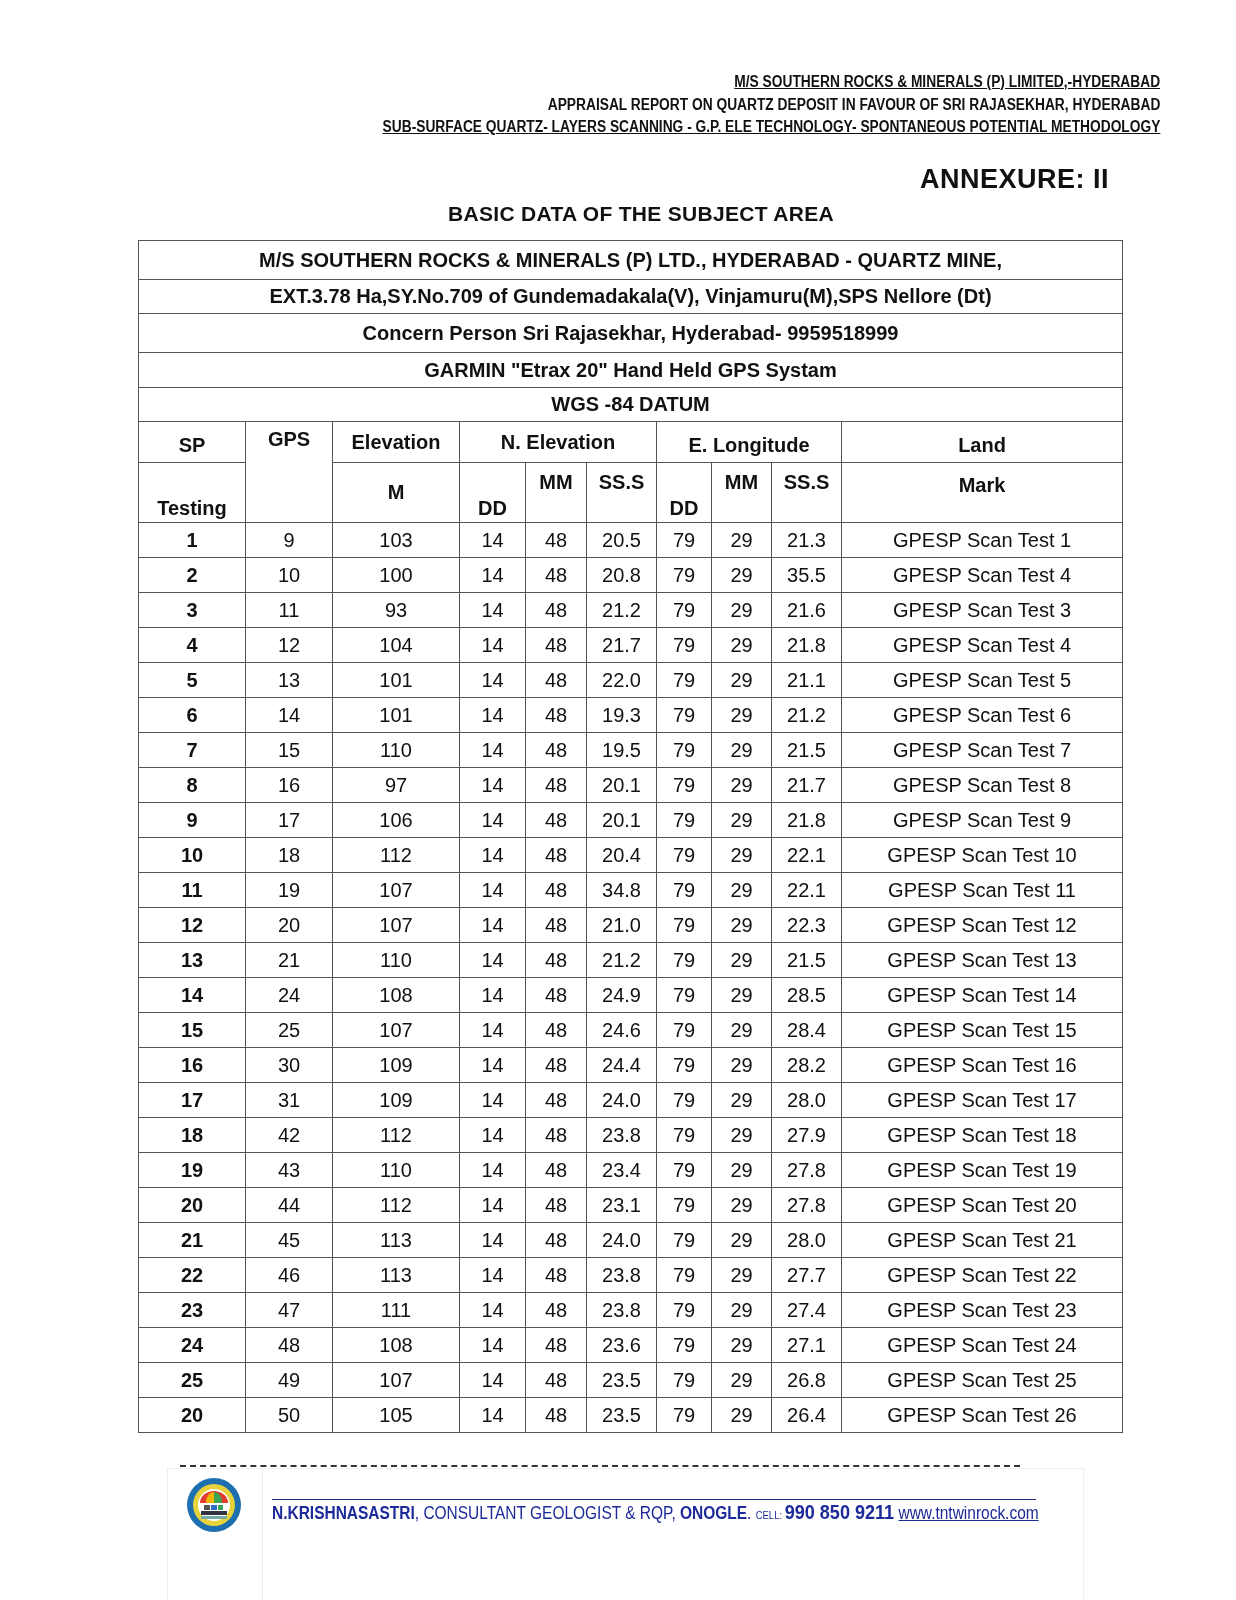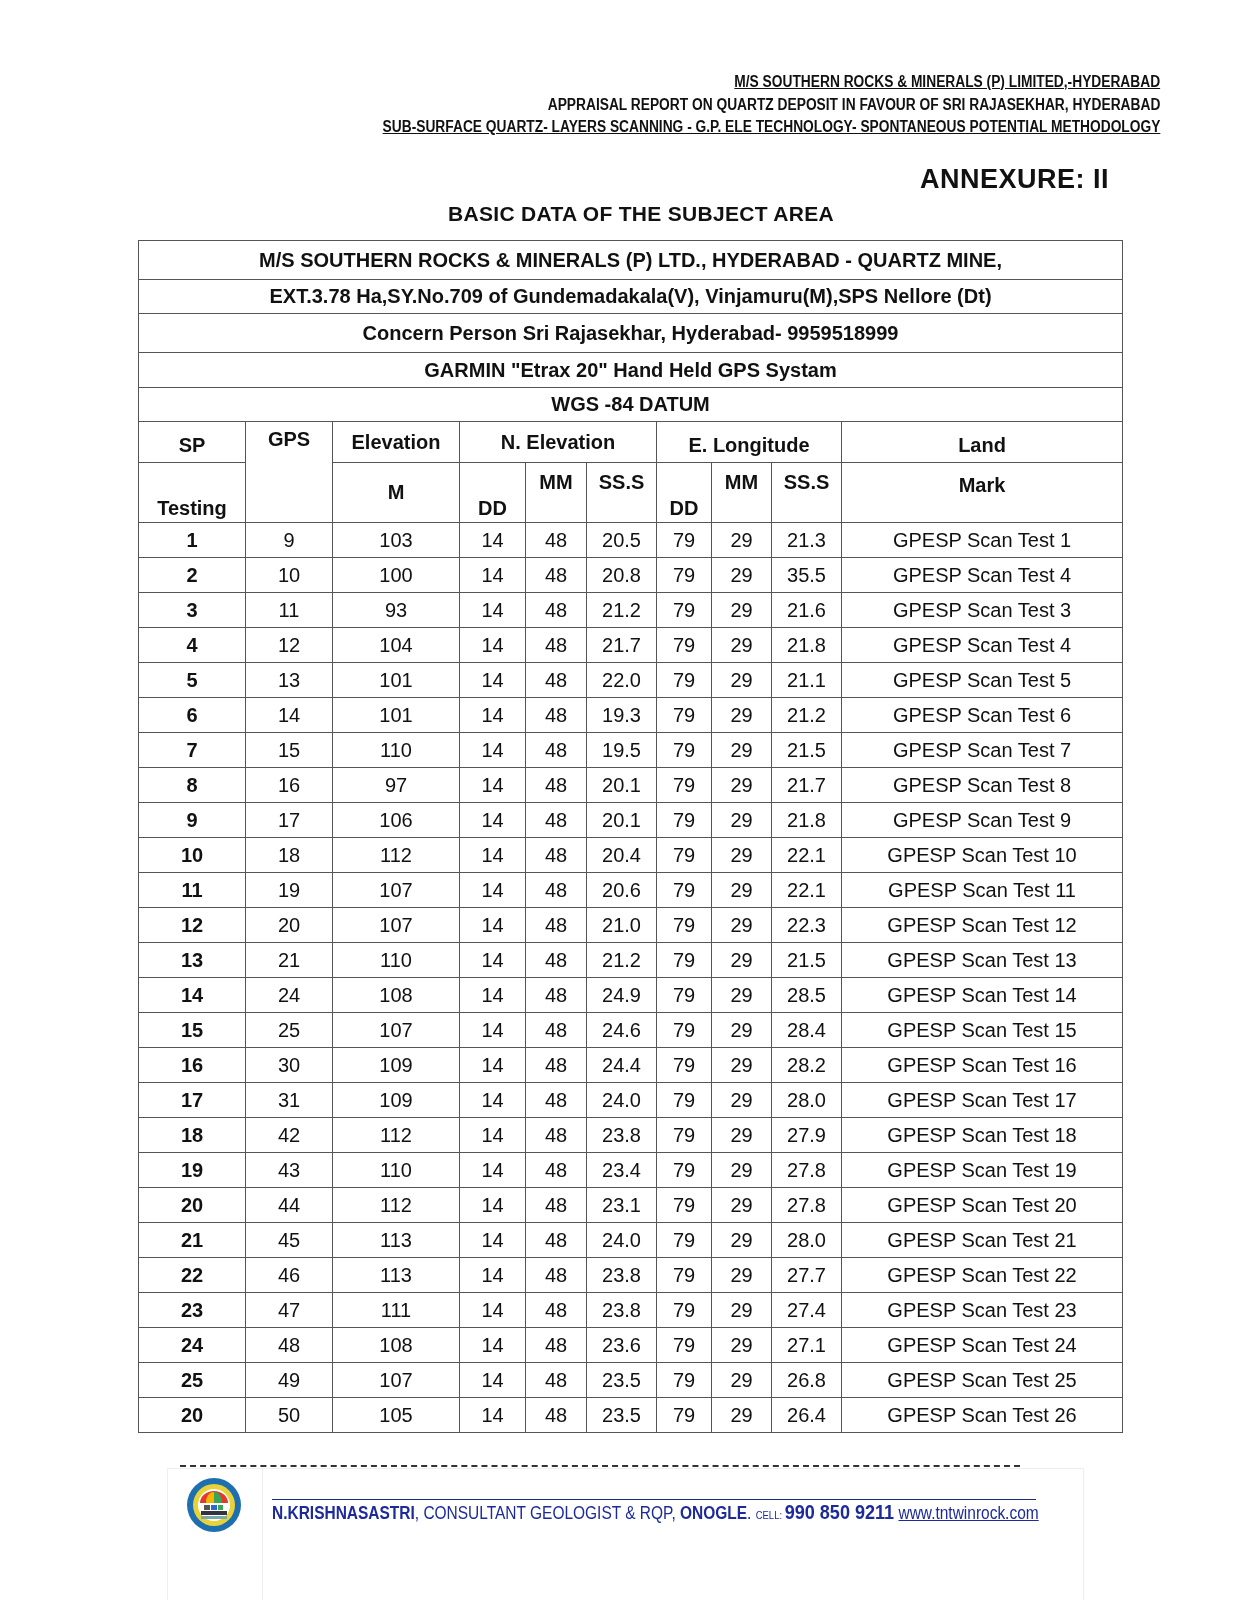--- a/index.html
+++ b/index.html
@@ -212,21 +212,21 @@
         <td>29</td>
         <td>22.1</td>
         <td>GPESP Scan Test 10</td>
       </tr>
       <tr class="row">
         <td class="sp">11</td>
         <td>19</td>
         <td>107</td>
         <td>14</td>
         <td>48</td>
-        <td>20.6</td>
+        <td>34.8</td>
         <td>79</td>
         <td>29</td>
         <td>22.1</td>
         <td>GPESP Scan Test 11</td>
       </tr>
       <tr class="row">
         <td class="sp">12</td>
         <td>20</td>
         <td>107</td>
         <td>14</td>

